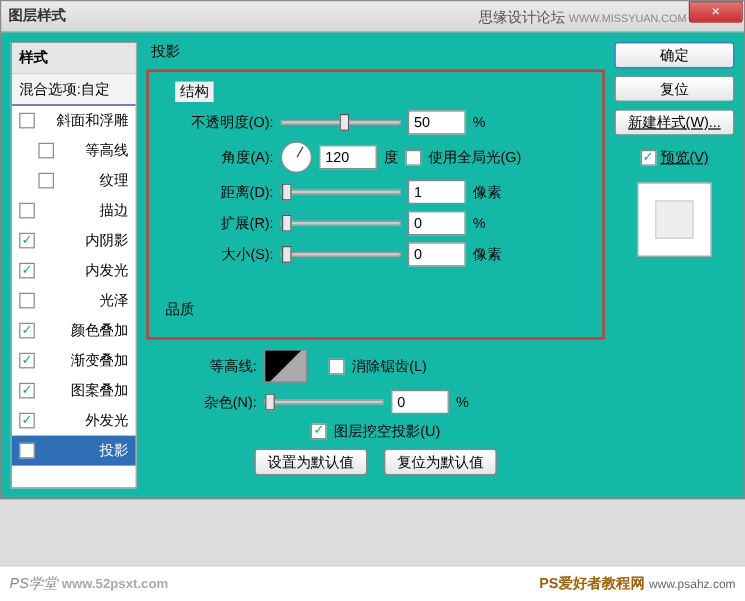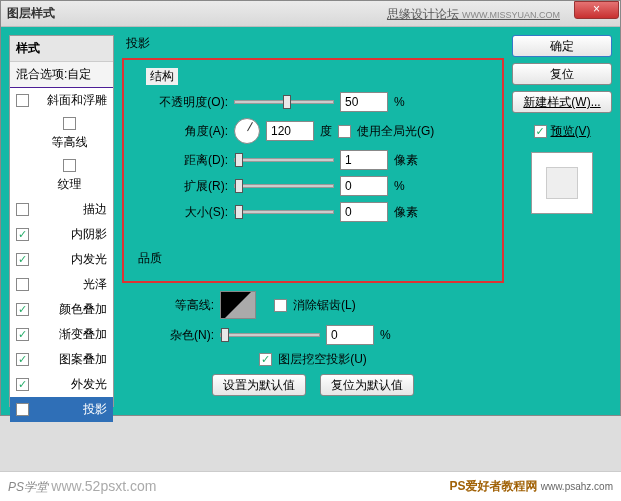--- a/index.html
+++ b/index.html
@@ -1,28 +1,28 @@
 <!DOCTYPE html>
 <html><head>
 <meta charset="utf-8">
 <style>
 * { box-sizing: border-box; margin: 0; padding: 0; font-family: "Microsoft YaHei", SimSun, sans-serif; font-size: 12px; }
 body { background: #ddd; width: 621px; height: 501px; position: relative; overflow: hidden; }
 .window { position: absolute; top: 0; left: 0; width: 621px; height: 416px; background: #14b8a6; border: 1px solid #888; }
 .titlebar { height: 26px; background: linear-gradient(#ebebeb, #d8d8d8); border-bottom: 1px solid #bbb; display: flex; align-items: center; padding: 0 6px; position: relative; }
 .titlebar .title { font-weight: bold; color: #333; }
-.titlebar .watermark { position: absolute; right: 60px; top: 5px; color: #555; font-size: 11px; text-decoration: underline; }
+.titlebar .watermark { position: absolute; right: 48px; top: 5px; color: #555; font-size: 11px; }
 .closebtn { position: absolute; right: 1px; top: 0; width: 45px; height: 18px; background: linear-gradient(#e57373,#c83030); border: 1px solid #933; border-radius: 0 0 3px 3px; color: #fff; text-align: center; line-height: 15px; font-size: 12px; }
 .content { display: flex; padding: 8px; gap: 8px; height: calc(100% - 26px); }
 .left-panel { width: 105px; border: 1px solid #999; background: #fff; }
 .left-panel .hdr { background: #e6e6e6; padding: 4px 6px; border-bottom: 1px solid #ccc; font-weight: bold; }
 .left-panel .subhdr { background: #f4f4f4; padding: 4px 6px; border-bottom: 1px solid #4c1d95; }
 .style-list { }
 .style-item { padding: 4px 6px; display: flex; align-items: center; gap: 4px; justify-content: space-between; }
-.style-item.indent { padding-left: 22px; flex-direction: column; }
+.style-item.indent { padding-left: 22px; }
 .style-item.selected { background: #2f6fb7; color: #fff; }
 .cb { width: 13px; height: 13px; border: 1px solid #888; background: #fff; display: inline-flex; align-items: center; justify-content: center; }
 .cb.checked::after { content:"✓"; color:#2a6; font-size:11px; line-height:1; }
 .style-item.selected .cb.checked::after { color: #fff; }
 .center { flex: 1; position: relative; }
 .group { border: 1px solid #bbb; padding: 10px 14px 14px; position: relative; margin-bottom: 8px; }
 .group.redbox { border: 2px solid #d33; }
 .inner-group { margin: 6px 0 10px; padding: 10px 12px 12px; position: relative; }
 .inner-group .igtitle { position: absolute; top: -8px; left: 8px; background: #f0f0f0; padding: 0 4px; }
 .row { display: flex; align-items: center; gap: 6px; margin: 6px 0; }
@@ -202,19 +202,19 @@
       <div class="preview-sw">
           <div class="inn"></div>
         </div>
     </div>
   </div>
 </div>
 
 <div class="footer">
   <div>
     <span class="logo1">PS学堂</span>
-    <span style="font-size:14px;color:#aaa;">www.52psxt.com</span>
+    <span style="font-size:11px;color:#aaa;font-weight:bold;">www.52psxt.com</span>
   </div>
   <div>
     <span class="logo2">PS爱好者教程网</span>
     <span style="font-size:10px;color:#666;">www.psahz.com</span>
   </div>
 </div>
 
 </body></html>

